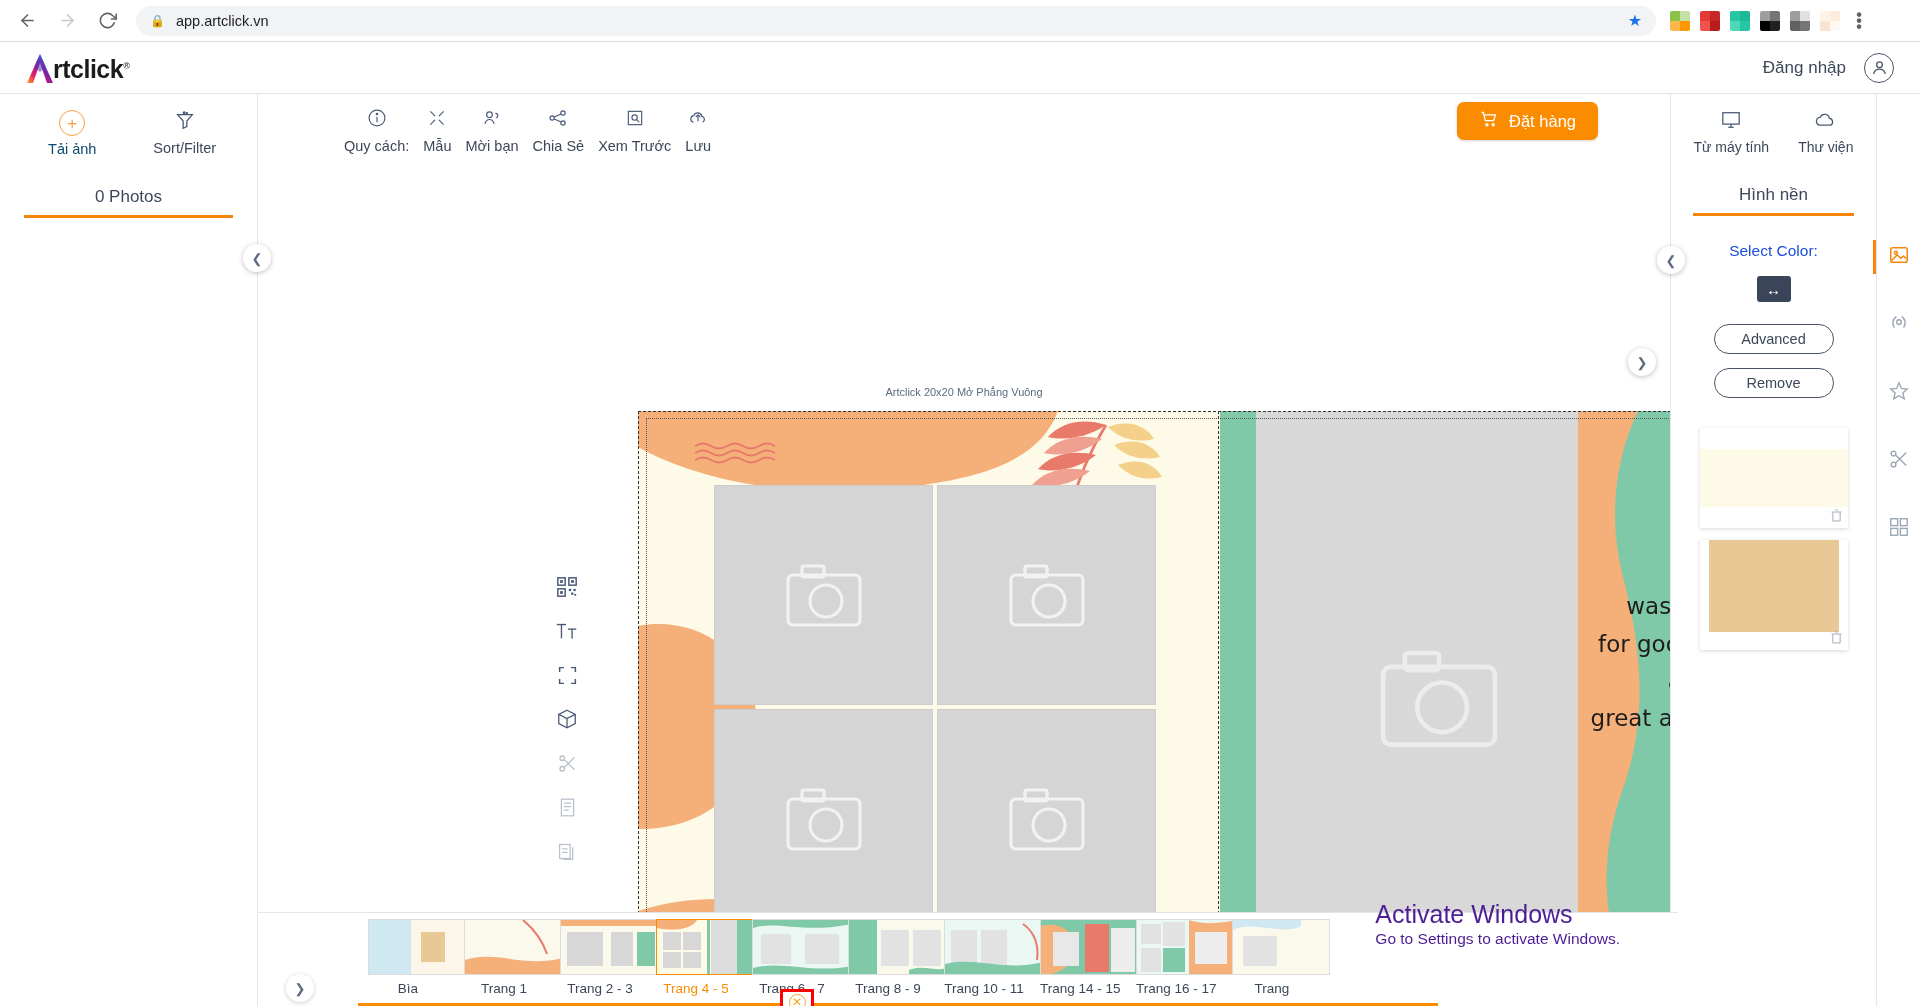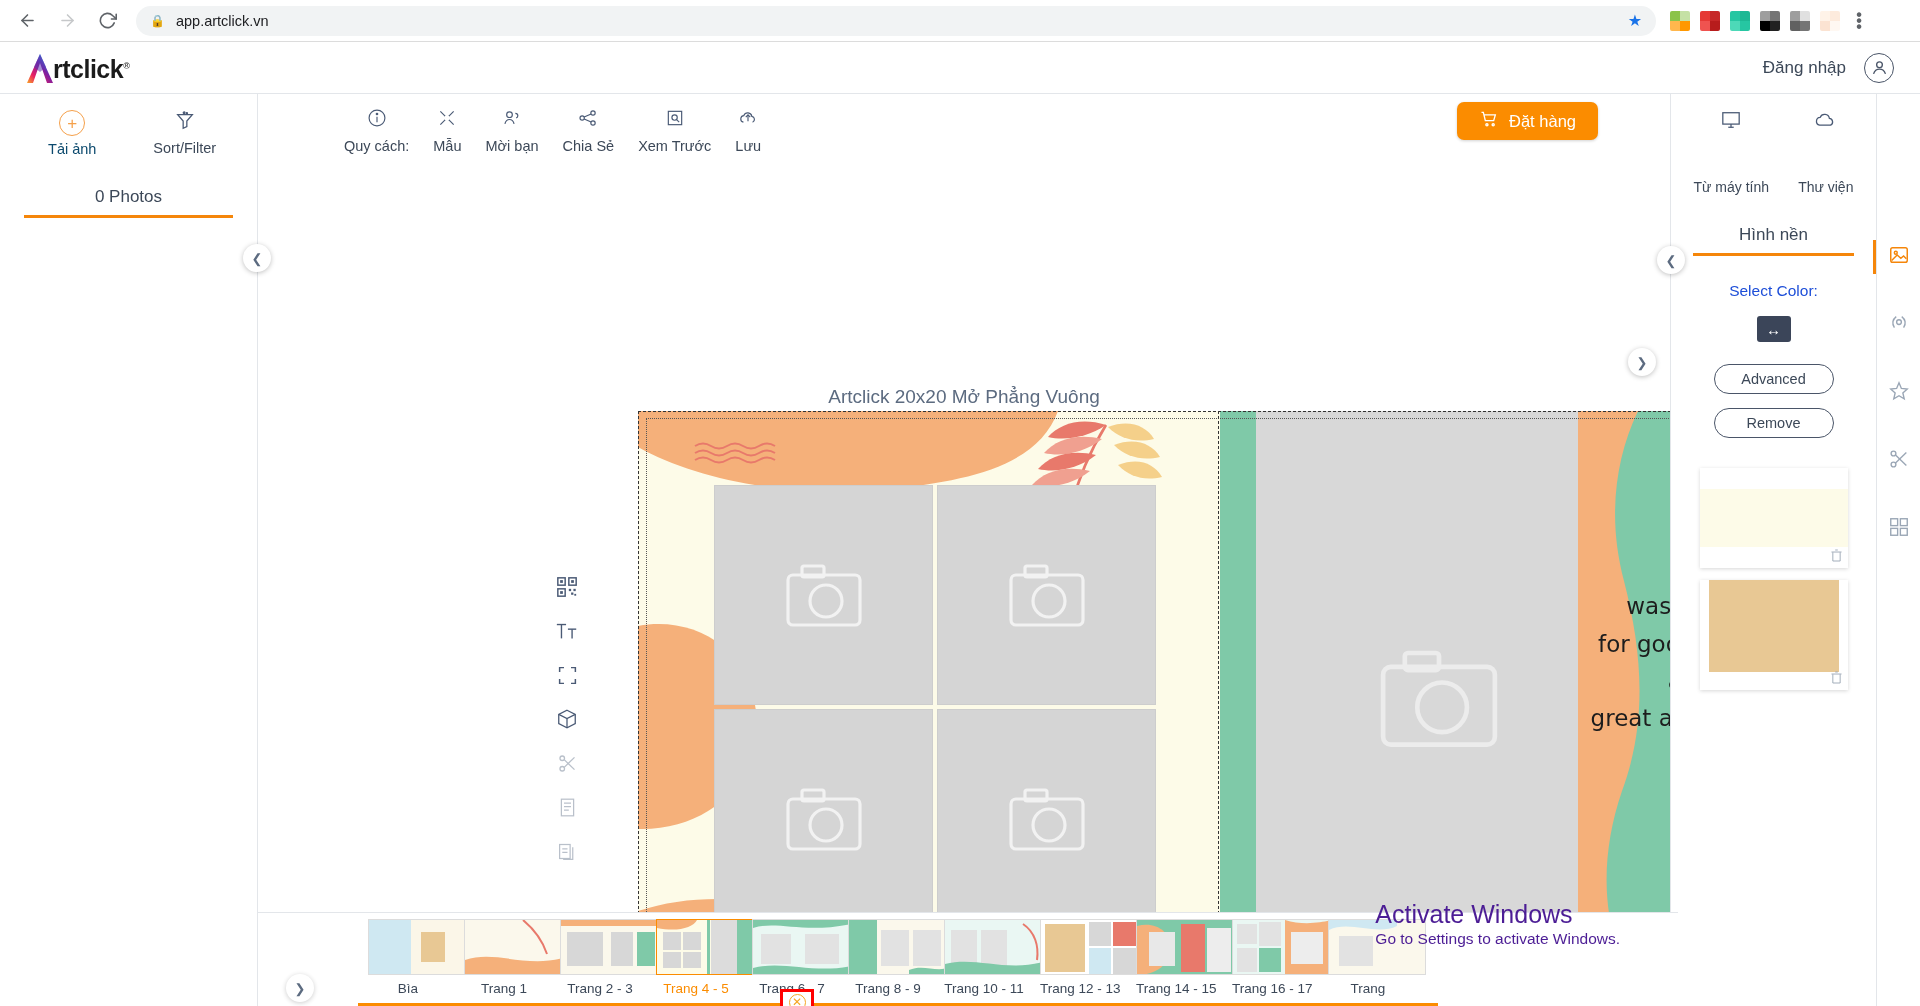--- a/index.html
+++ b/index.html
@@ -82,32 +82,32 @@
                    font-size: 13px; color: #5c6b80; z-index: 40; }
   .expand-bottom { position: absolute; left: 286px; top: 880px; width: 28px; height: 28px;
                    border-radius: 50%; background: #fff; box-shadow: 0 1px 5px rgba(0,0,0,.2);
                    display: flex; align-items: center; justify-content: center; cursor: pointer;
                    font-size: 13px; color: #5c6b80; z-index: 40; }
 
   
   #center { flex: 1; position: relative; background: #fff; display: flex; flex-direction: column; }
   #top-toolbar { height: 72px; display: flex; align-items: flex-start; padding-top: 14px;
                  position: relative; }
-  .tt-items { display: flex; gap: 24px; margin-left: 86px; }
+  .tt-items { display: flex; gap: 14px; margin-left: 86px; }
   .tt-item { display: flex; flex-direction: column; align-items: center; gap: 7px; cursor: pointer; }
   .tt-item .lbl { font-size: 14.5px; white-space: nowrap; }
   .order-btn { position: absolute; right: 72px; top: 8px; background: #FB8C00; color: #fff;
                border: none; border-radius: 7px; height: 38px; padding: 0 22px;
                display: flex; align-items: center; gap: 10px; font-size: 16.5px;
                font-family: inherit; cursor: pointer; box-shadow: 0 1px 3px rgba(0,0,0,.18); }
 
   
   #canvas-area { flex: 1; position: relative; overflow: hidden; }
   .spread-title { position: absolute; top: 220px; width: 100%; text-align: center;
-                  font-size: 19px; color: #5c6b80; }
+                  font-size: 11px; color: #5c6b80; }
   .vtools { position: absolute; left: 296px; top: 408px; display: flex; flex-direction: column;
             gap: 18px; z-index: 20; }
   .vtool { width: 26px; height: 26px; display: flex; align-items: center; justify-content: center;
            cursor: pointer; color: #4a5a75; }
   .vtool.dim { color: #b9c0ca; }
 
   .spread { position: absolute; top: 245px; left: 380px; width: 1163px; height: 573px;
             display: flex; }
   .page { position: relative; overflow: hidden; }
   .page-left  { width: 617px; height: 100%; background: #FDFBE8; }
@@ -150,21 +150,21 @@
            top: 14px; display: flex; align-items: center; gap: 14px; font-size: 14.5px;
            color: #3c4858; }
   .pager span.arw { cursor: pointer; color: #7b8798; font-size: 16px; }
   .undo-redo { position: absolute; right: 70px; top: 14px; display: flex; gap: 20px; color: #6b7786; }
 
   
   #right-panel { width: 206px; flex: 0 0 206px; background: #fff; border-left: 1px solid #e3e6ea;
                  position: relative; }
   .rp-tools { display: flex; justify-content: space-around; padding: 16px 8px 6px; }
   .rp-tool { display: flex; flex-direction: column; align-items: center; gap: 6px; cursor: pointer; }
-  .rp-tool .lbl { font-size: 14px; white-space: nowrap; margin-top: 40px; }
+  .rp-tool .lbl { font-size: 14px; white-space: nowrap; }
   .rp-title { text-align: center; font-size: 17px; margin-top: 24px; }
   .rp-underline { height: 3px; background: #f5860a; margin: 8px 22px 0; }
   .select-color-lbl { text-align: center; font-size: 15.5px; margin-top: 26px; color: #1d4ed8; }
   .color-swatch { width: 34px; height: 26px; background: #3b4559; border-radius: 3px;
                   margin: 16px auto 0; display: flex; align-items: center; justify-content: center;
                   color: #fff; font-size: 15px; cursor: pointer; }
   .rp-btn { width: 120px; height: 30px; margin: 0 auto; border: 1.3px solid #4a5568;
             border-radius: 16px; background: #fff; color: #3c4858; font-size: 14.5px;
             display: flex; align-items: center; justify-content: center; cursor: pointer;
             font-family: inherit; }
@@ -811,33 +811,20 @@
             <rect x="36" y="10" width="26" height="36" fill="#e2e2e2"></rect>
             <path d="M0 44 C30 36 60 52 98 42 L98 56 L0 56Z" fill="#7FC9A8"></path>
             <path d="M78 4 C90 12 94 26 92 40" stroke="#E8796B" stroke-width="2" fill="none"></path>
           </svg>
       </div>
       <div class="pstrip-label">Trang 10 - 11</div>
     </div>
     <div class="pstrip-item">
       <div class="pstrip-thumb">
         <svg width="98" height="56">
-            <rect width="98" height="56" fill="#fff"></rect>
-            <rect x="4" y="4" width="40" height="48" fill="#E8C894"></rect>
-            <rect x="48" y="2" width="22" height="24" fill="#d7d7d7"></rect>
-            <rect x="72" y="2" width="24" height="24" fill="#E8796B"></rect>
-            <rect x="48" y="28" width="22" height="26" fill="#CFE8F2"></rect>
-            <rect x="72" y="28" width="24" height="26" fill="#d7d7d7"></rect>
-          </svg>
-      </div>
-      <div class="pstrip-label">Trang 12 - 13</div>
-    </div>
-    <div class="pstrip-item">
-      <div class="pstrip-thumb">
-        <svg width="98" height="56">
             <rect width="98" height="56" fill="#7FC9A8"></rect>
             <path d="M0 6 C24 0 40 18 30 40 C24 52 8 56 0 54Z" fill="#F5B07A"></path>
             <rect x="12" y="12" width="26" height="34" fill="#e8e8e8"></rect>
             <rect x="44" y="4" width="24" height="48" fill="#E8796B"></rect>
             <rect x="70" y="8" width="24" height="44" fill="#ededed"></rect>
           </svg>
       </div>
       <div class="pstrip-label">Trang 14 - 15</div>
     </div>
     <div class="pstrip-item">

